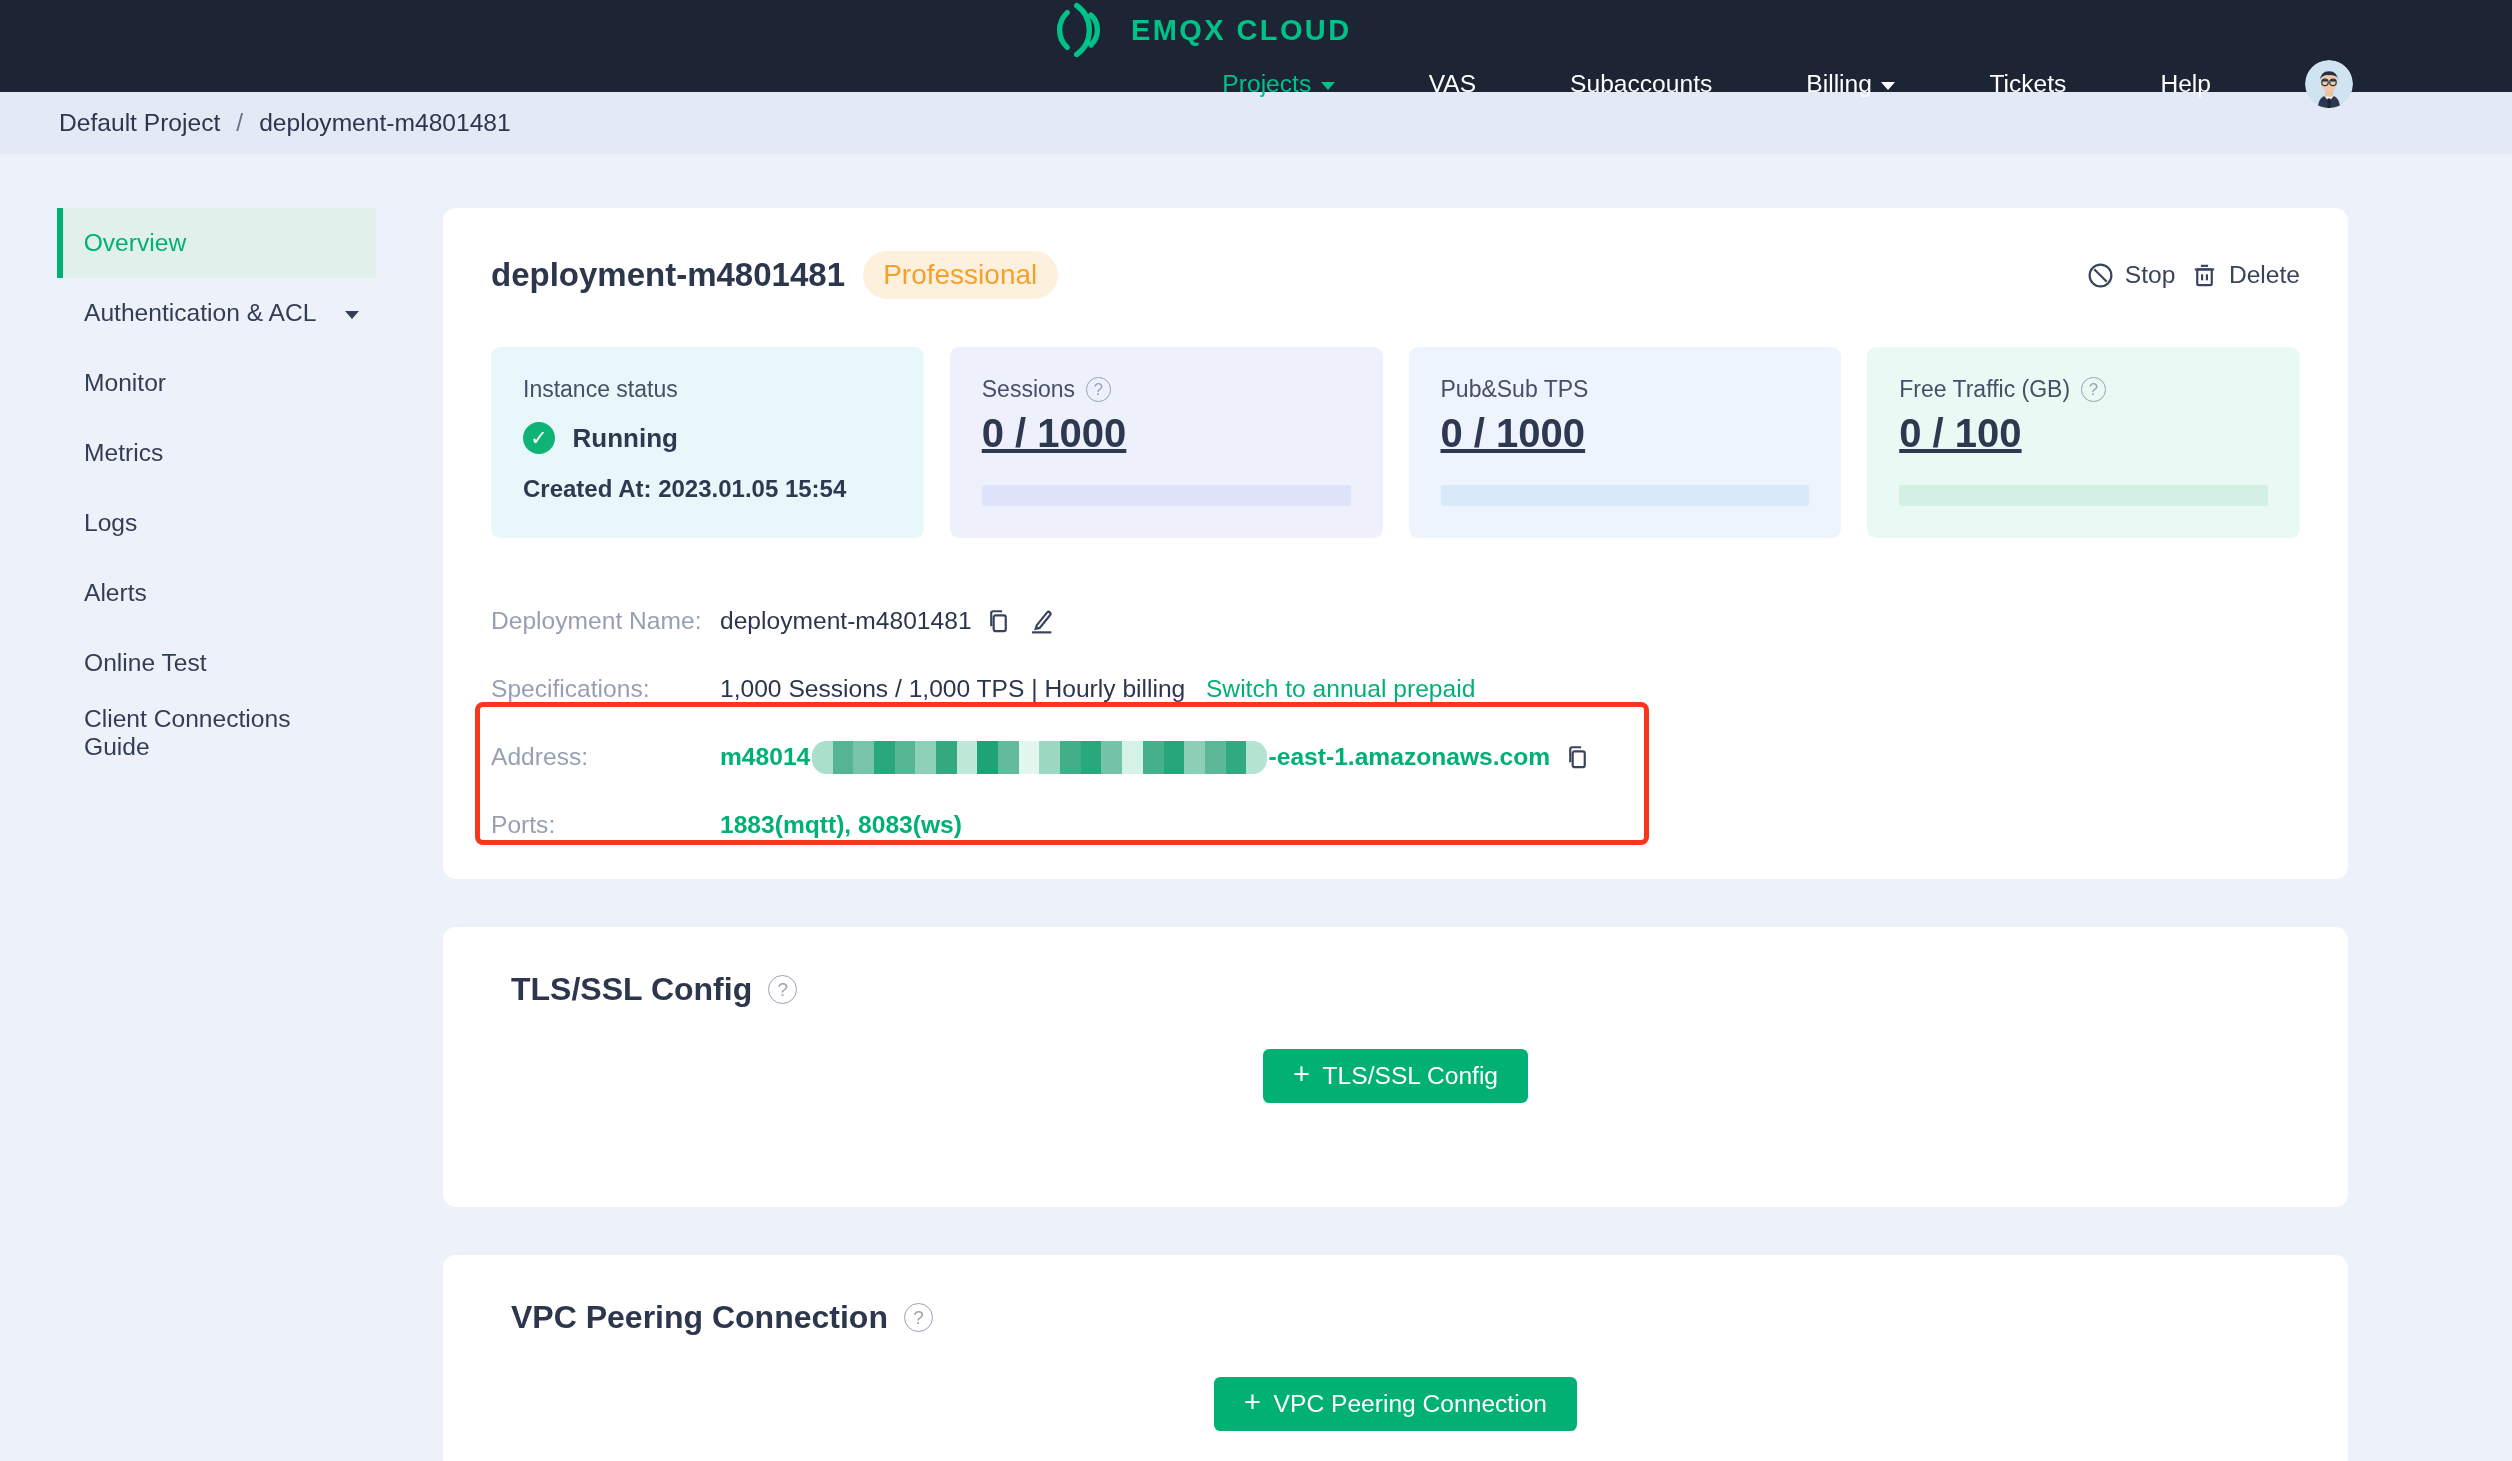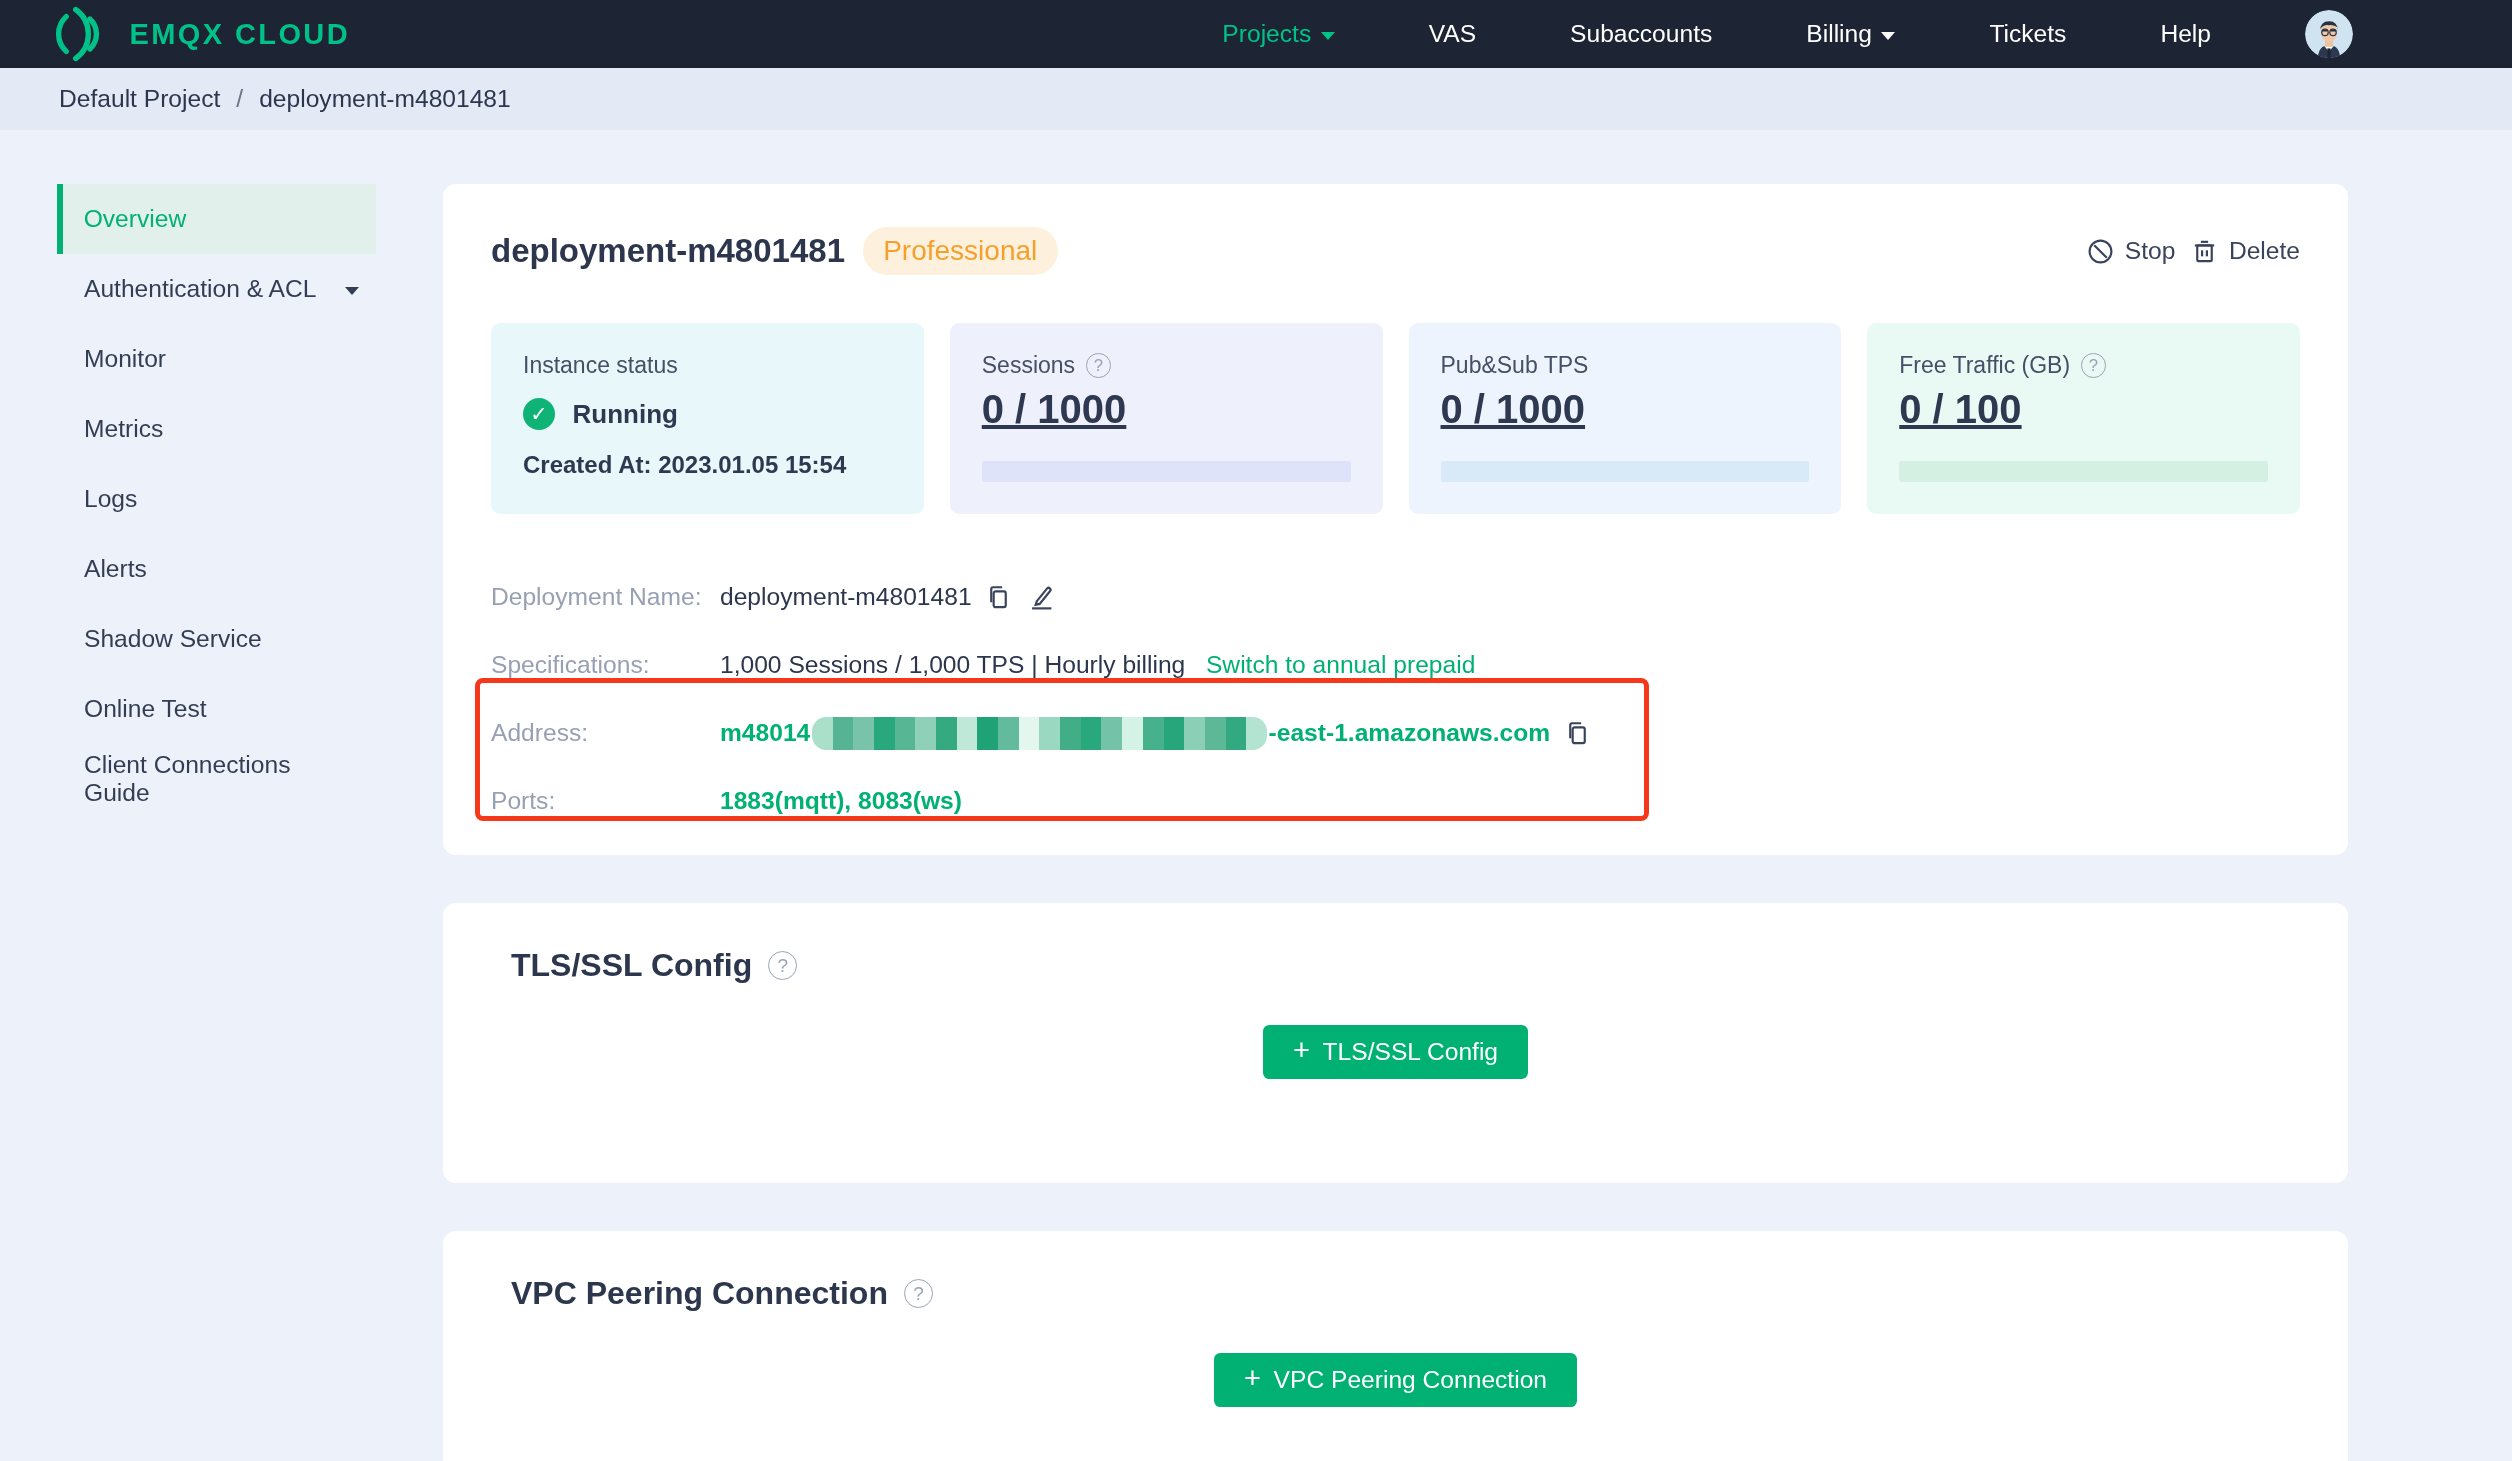--- a/index.html
+++ b/index.html
@@ -5,22 +5,22 @@
   * { margin:0; padding:0; box-sizing:border-box; }
   html,body { width:2512px; height:1462px; overflow:hidden; }
   body {
     font-family:"Liberation Sans","DejaVu Sans",sans-serif;
     background:var(--page_bg,#edf1fa);
     color:var(--text_body,#39435c);
   }
 
   
   .navbar {
-    height:68px; background:var(--navbar_bg,#1d2535);
-    display:flex; align-items:center; padding:0 159px 0 52px;
+    height:92px; background:var(--navbar_bg,#1d2535);
+    display:flex; align-items:center; padding:0 159px 0 52px;flex-direction:column;
   }
   .brand { display:flex; align-items:center; gap:17.5px; }
   .brand-text {
     color:var(--brand_green,#00c289); font-size:29px; font-weight:600;
     letter-spacing:2.4px;
   }
   .nav-items { margin-left:auto; display:flex; align-items:center; gap:94px; }
   .nav-item {
     color:#ffffff; font-size:24.6px; cursor:pointer; display:flex;
     align-items:center; gap:9.5px; white-space:nowrap;
@@ -205,23 +205,20 @@
         <span>Monitor</span>
       </div>
     <div class="sidebar-item">
         <span>Metrics</span>
       </div>
     <div class="sidebar-item">
         <span>Logs</span>
       </div>
     <div class="sidebar-item">
         <span>Alerts</span>
-      </div>
-    <div class="sidebar-item">
-        <span>Shadow Service</span>
       </div>
     <div class="sidebar-item">
         <span>Online Test</span>
       </div>
     <div class="sidebar-item">
         <span>Client Connections Guide</span>
       </div>
   </aside>
 
   <main class="content">

